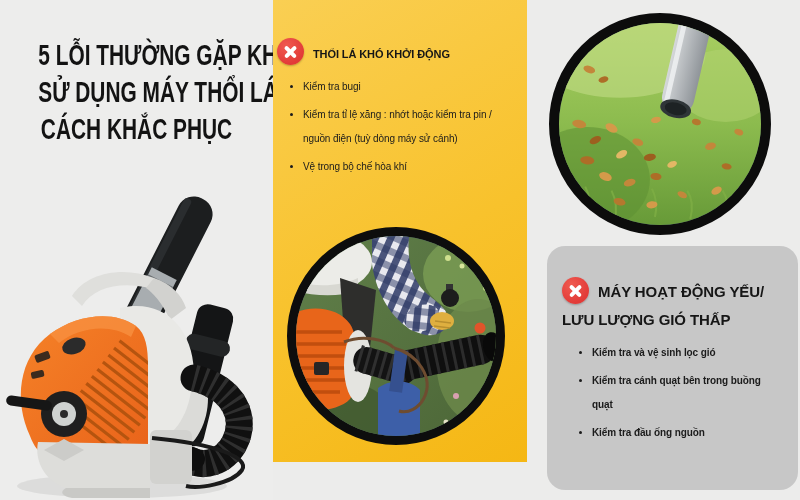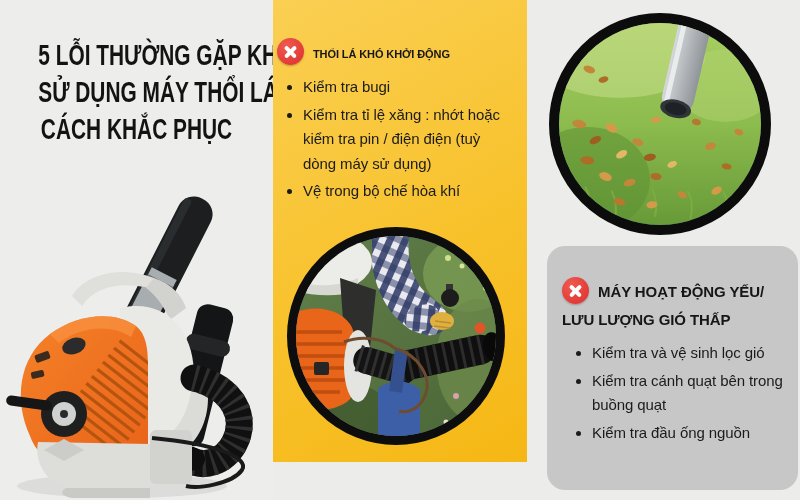--- a/index.html
+++ b/index.html
@@ -21,34 +21,34 @@
   .x-icon { display:inline-block; width:27px; height:27px; border-radius:50%;
             background:radial-gradient(circle at 35% 30%,#F05A50,#E23B38 70%);
             position:relative; vertical-align:middle; margin-right:9px;
             box-shadow:0 1px 2px rgba(0,0,0,0.25); }
   .x-icon::before,.x-icon::after { content:""; position:absolute; left:6px; top:11.7px;
             width:15px; height:3.8px; background:#fff; border-radius:2px; }
   .x-icon::before { transform:rotate(45deg); }
   .x-icon::after  { transform:rotate(-45deg); }
   .panel-heading { display:inline; font-size:11px; font-weight:700; color:#161616; letter-spacing:-0.1px; }
   .mid-panel ul { margin:8px 0 0 6px; padding-left:24px; width:230px; }
-  .bullet-item { font-size:15px; line-height:24.5px; color:#1B1B1B; margin-bottom:3px; letter-spacing:-0.1px; }
+  .bullet-item { font-size:10px; line-height:24.5px; color:#1B1B1B; margin-bottom:3px; letter-spacing:-0.1px; }
 
   
   .circle { position:absolute; border-radius:50%; overflow:hidden; background:#456; }
   .circle svg { width:100%; height:100%; display:block; }
   .operator-circle { left:287px; top:227px; width:218px; height:218px; border:9px solid #0D0D0D; }
   .grass-circle    { left:549px; top:13px;  width:222px; height:222px; border:10px solid #0C0C0C; }
 
   
   .gray-box { position:absolute; left:547px; top:246px; width:251px; height:244px;
               background:#C7C7C7; border-radius:18px; padding:30px 10px 0 15px; }
   .gray-box .panel-head { margin:0; }
   .gray-box .panel-heading { font-size:15px; }
-  .gray-box ul { margin:9px 0 0 8px; padding-left:22px; width:214px; }
+  .gray-box ul { margin:9px 0 0 8px; padding-left:22px; width:214px;font-weight:bold; }
   .gray-box .bullet-item { line-height:24px; margin-bottom:4px; }
 </style>
 </head>
 <body>
 
 <section class="left-panel">
   <h1 class="title">
     <span class="title-line">5 LỖI THƯỜNG GẶP KHI</span>
     <span class="title-line">SỬ DỤNG MÁY THỔI LÁ VÀ</span>
     <span class="title-line">CÁCH KHẮC PHỤC</span>
@@ -130,21 +130,21 @@
     </svg>
   </figure>
 </section>
 
 <section class="mid-panel">
   <h2 class="panel-head">
     <span class="x-icon"></span><span class="panel-heading">THỔI LÁ KHÓ KHỞI ĐỘNG</span>
   </h2>
   <ul>
     <li class="bullet-item">Kiểm tra bugi</li>
-    <li class="bullet-item">Kiểm tra tỉ lệ xăng : nhớt hoặc kiểm tra pin / điện điện (tuỳ dòng máy sử dụng)</li>
+    <li class="bullet-item">Kiểm tra tỉ lệ xăng : nhớt hoặc kiểm tra pin / nguồn điện (tuỳ dòng máy sử cánh)</li>
     <li class="bullet-item">Vệ trong bộ chế hòa khí</li>
   </ul>
 </section>
 
 <figure class="circle operator-circle" aria-label="Operator in plaid shirt wearing backpack blower">
   <svg viewBox="0 0 200 200" xmlns="http://www.w3.org/2000/svg" aria-hidden="true">
     <defs>
       <pattern id="plaid" width="14" height="14" patternUnits="userSpaceOnUse" patternTransform="rotate(24)">
         <rect width="14" height="14" fill="#E9E9EF"></rect>
         <rect width="7" height="14" fill="#2E3A66" opacity="0.85"></rect>

